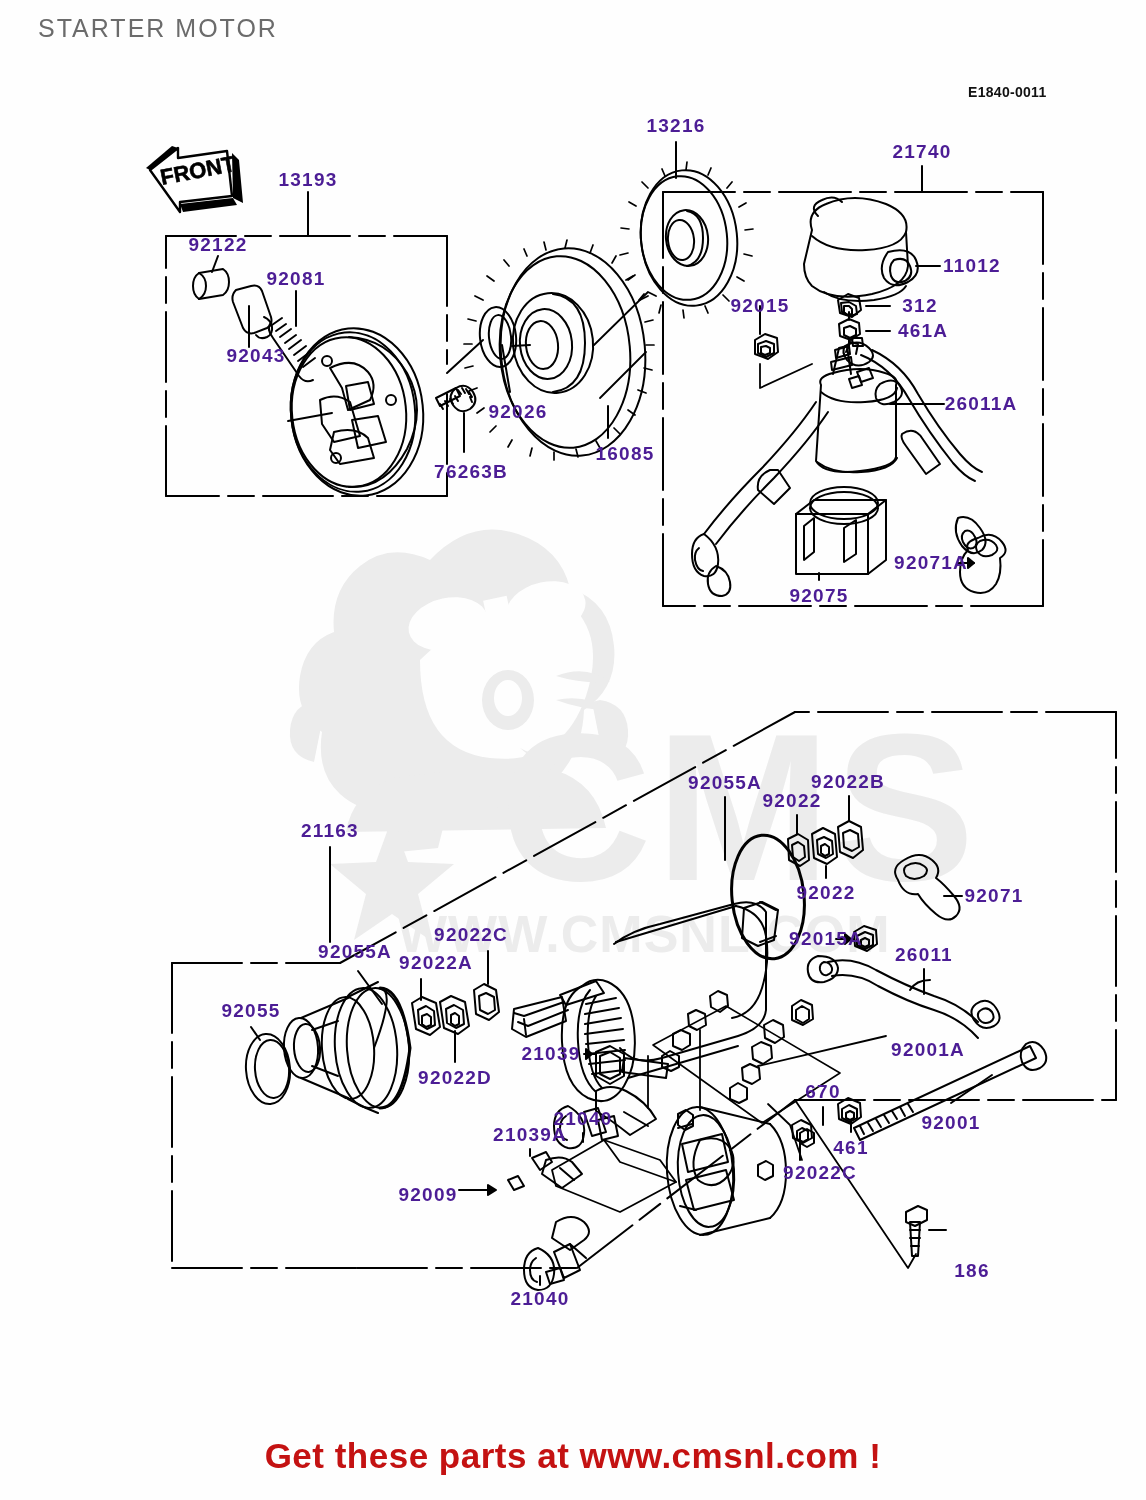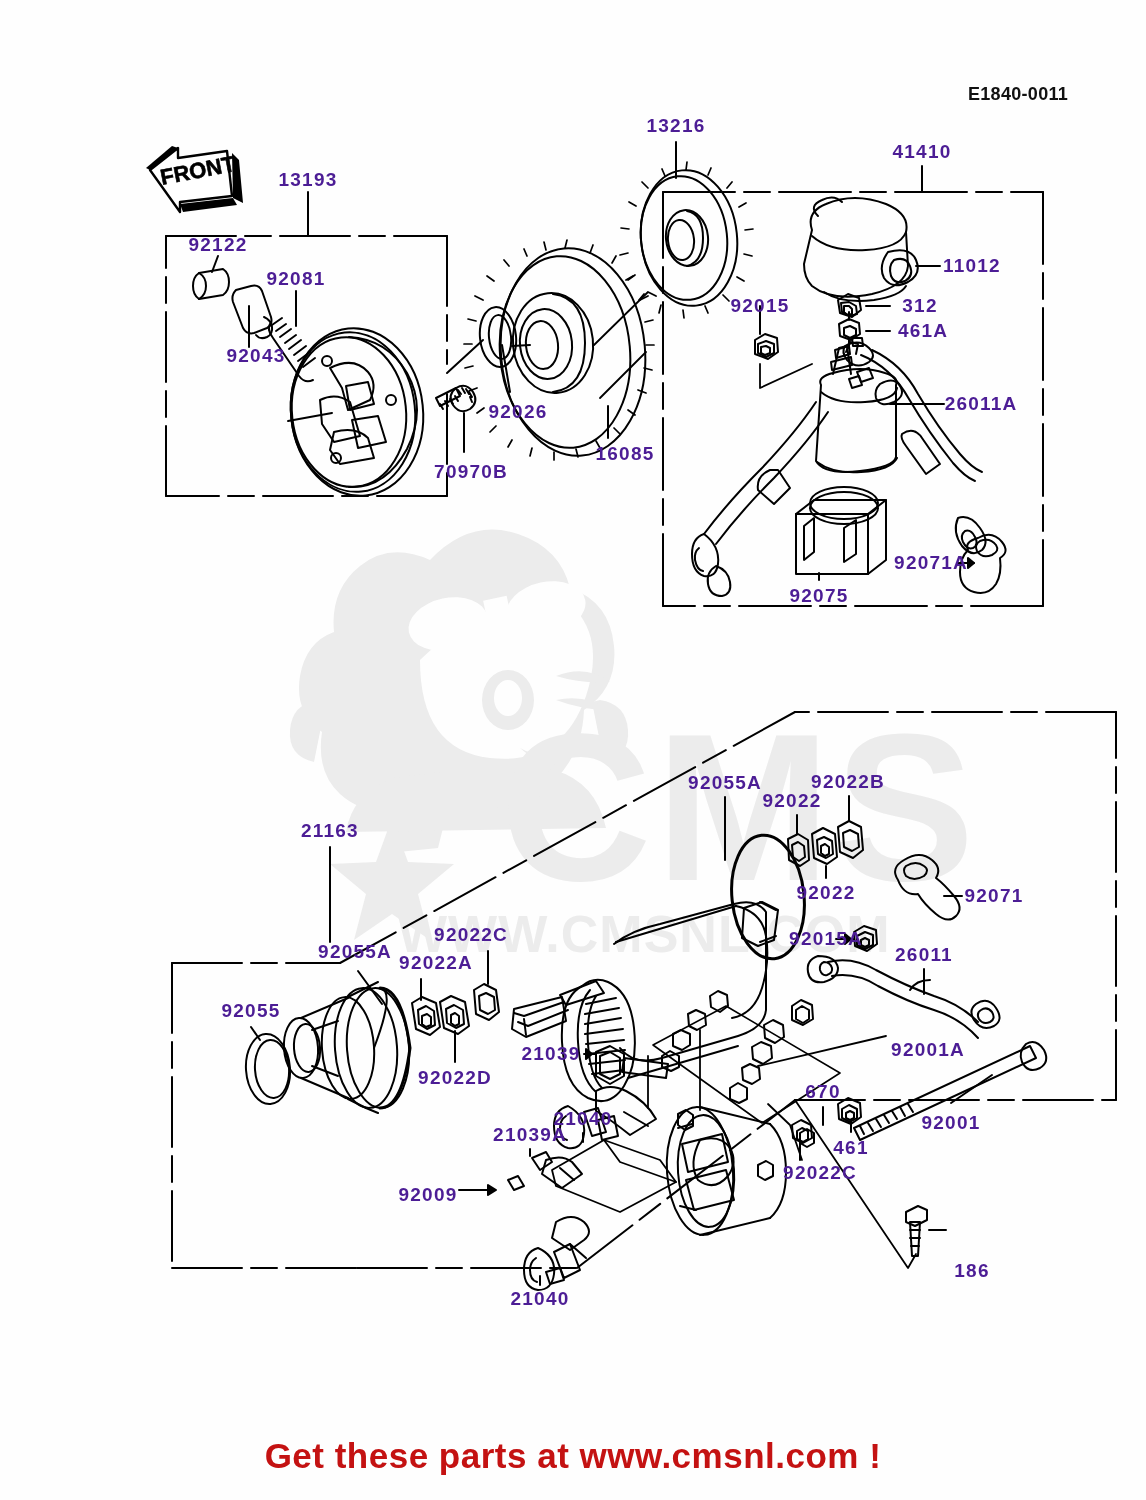--- a/index.html
+++ b/index.html
@@ -12,21 +12,21 @@
   #sheet{position:absolute;left:0;top:0;width:1146px;height:1500px;}
   #svg-layer{position:absolute;left:0;top:0;width:1146px;height:1500px;}
 
   .page-title{
     position:absolute;left:38px;top:14px;
     font-size:25px;letter-spacing:2.0px;color:#6b6b6b;
     font-family:"Liberation Sans", sans-serif;font-weight:400;
   }
   .sheet-code{
     position:absolute;left:952px;top:84px;
-    font-size:18px;color:#111;font-weight:700;letter-spacing:0.3px;
+    font-size:14px;color:#111;font-weight:700;letter-spacing:0.3px;
     font-family:"Liberation Sans", sans-serif;
     padding-left:16px;
   }
   .footer-cta{
     position:absolute;left:0;top:1436px;width:1146px;text-align:center;
     font-size:35px;color:#c41212;font-weight:700;letter-spacing:0.5px;
     font-family:"Liberation Sans", sans-serif;
   }
   .partno{
     position:absolute;
@@ -555,37 +555,38 @@
       <path d="M540 1285 L540 1276" stroke-width="2"></path>
 
       <g stroke-width="1.8">
         <path d="M552 1170 L604 1140 L660 1160 L676 1182 L620 1212 L556 1186 Z"></path>
         <path d="M604 1140 L620 1162 L676 1182"></path>
       </g>
 
     </g>
   </svg>
 
+  <div class="page-title">STARTER MOTOR</div>
   <div class="sheet-code">E1840-0011</div>
 
   <div class="front-badge">
     <div class="txt">FRONT</div>
   </div>
 
   <div id="upper-callouts">
       <div class="partno" style="left: 308px; top: 180px;">13193</div>
       <div class="partno" style="left: 218px; top: 245px;">92122</div>
       <div class="partno" style="left: 296px; top: 279px;">92081</div>
       <div class="partno" style="left: 248px; top: 356px; margin-left: 8px;">92043</div>
-      <div class="partno" style="left: 471px; top: 472px;">70970B</div>
+      <div class="partno" style="left: 471px; top: 472px;">76263B</div>
       <div class="partno" style="left: 518px; top: 412px;">92026</div>
       <div class="partno" style="left: 625px; top: 454px;">16085</div>
       <div class="partno" style="left: 676px; top: 126px;">13216</div>
       <div class="partno" style="left: 760px; top: 291px; margin-top: 15px;">92015</div>
-      <div class="partno" style="left: 922px; top: 152px;">41410</div>
+      <div class="partno" style="left: 922px; top: 152px;">21740</div>
       <div class="partno" style="left: 972px; top: 266px;">11012</div>
       <div class="partno" style="left: 920px; top: 306px;">312</div>
       <div class="partno" style="left: 923px; top: 331px;">461A</div>
       <div class="partno" style="left: 981px; top: 404px;">26011A</div>
       <div class="partno" style="left: 931px; top: 563px;">92071A</div>
       <div class="partno" style="left: 819px; top: 596px;">92075</div>
     </div>
   <div id="lower-callouts">
       <div class="partno" style="left: 330px; top: 831px;">21163</div>
       <div class="partno" style="left: 355px; top: 952px;">92055A</div>

